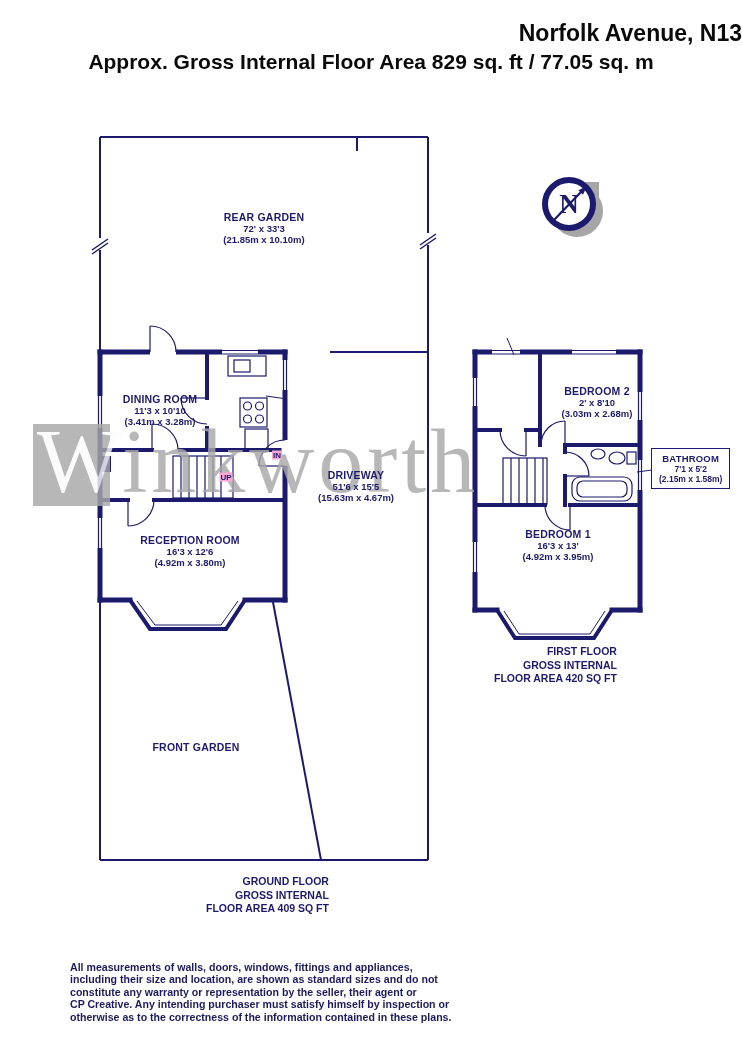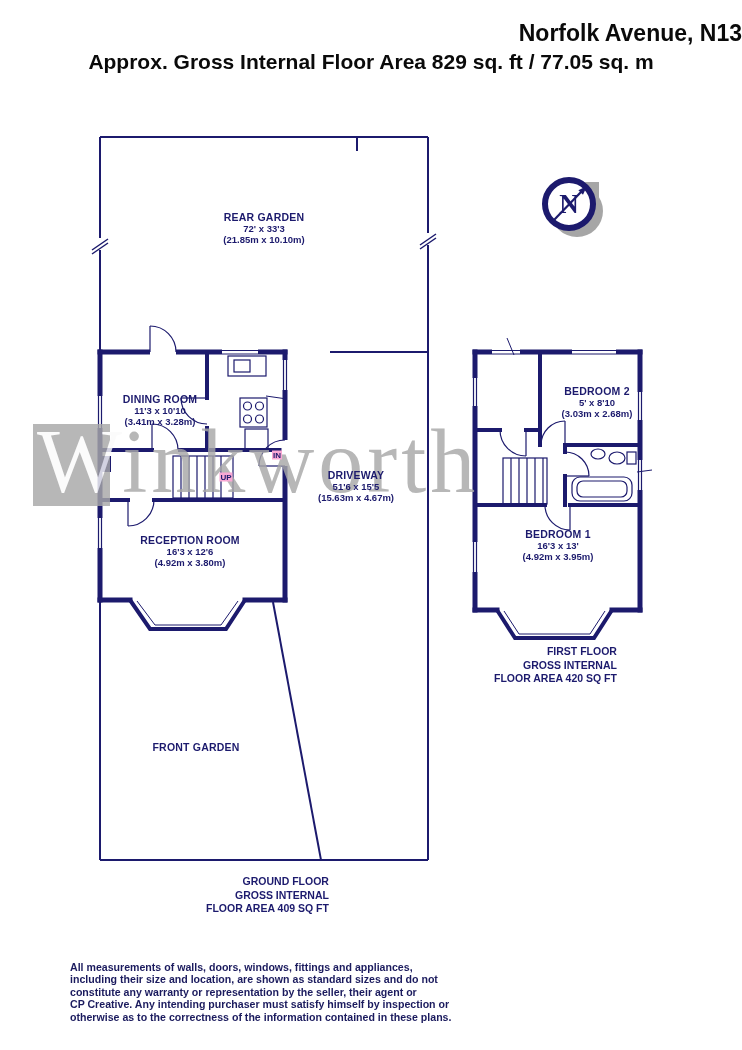--- a/index.html
+++ b/index.html
@@ -241,24 +241,29 @@
 
   <div class="area-label" style="left:206px;top:875px">
     <div>GROUND FLOOR</div>
     <div>GROSS INTERNAL</div>
     <div>FLOOR AREA 409 SQ FT</div>
   </div>
 
 
   <div class="room-label ctr" style="left:597px;top:402px">
     <div class="rname">BEDROOM 2</div>
-    <div class="rdim">5' x 8'10</div>
+    <div class="rdim">2' x 8'10</div>
     <div class="rdim">(3.03m x 2.68m)</div>
   </div>
 
+  <div class="room-label boxed" style="left:651px;top:448px">
+    <div class="rname">BATHROOM</div>
+    <div class="rdim">7'1 x 5'2</div>
+    <div class="rdim">(2.15m x 1.58m)</div>
+  </div>
 
   <div class="room-label ctr" style="left:558px;top:545px">
     <div class="rname">BEDROOM 1</div>
     <div class="rdim">16'3 x 13'</div>
     <div class="rdim">(4.92m x 3.95m)</div>
   </div>
 
   <div class="area-label" style="left:494px;top:645px">
     <div>FIRST FLOOR</div>
     <div>GROSS INTERNAL</div>

